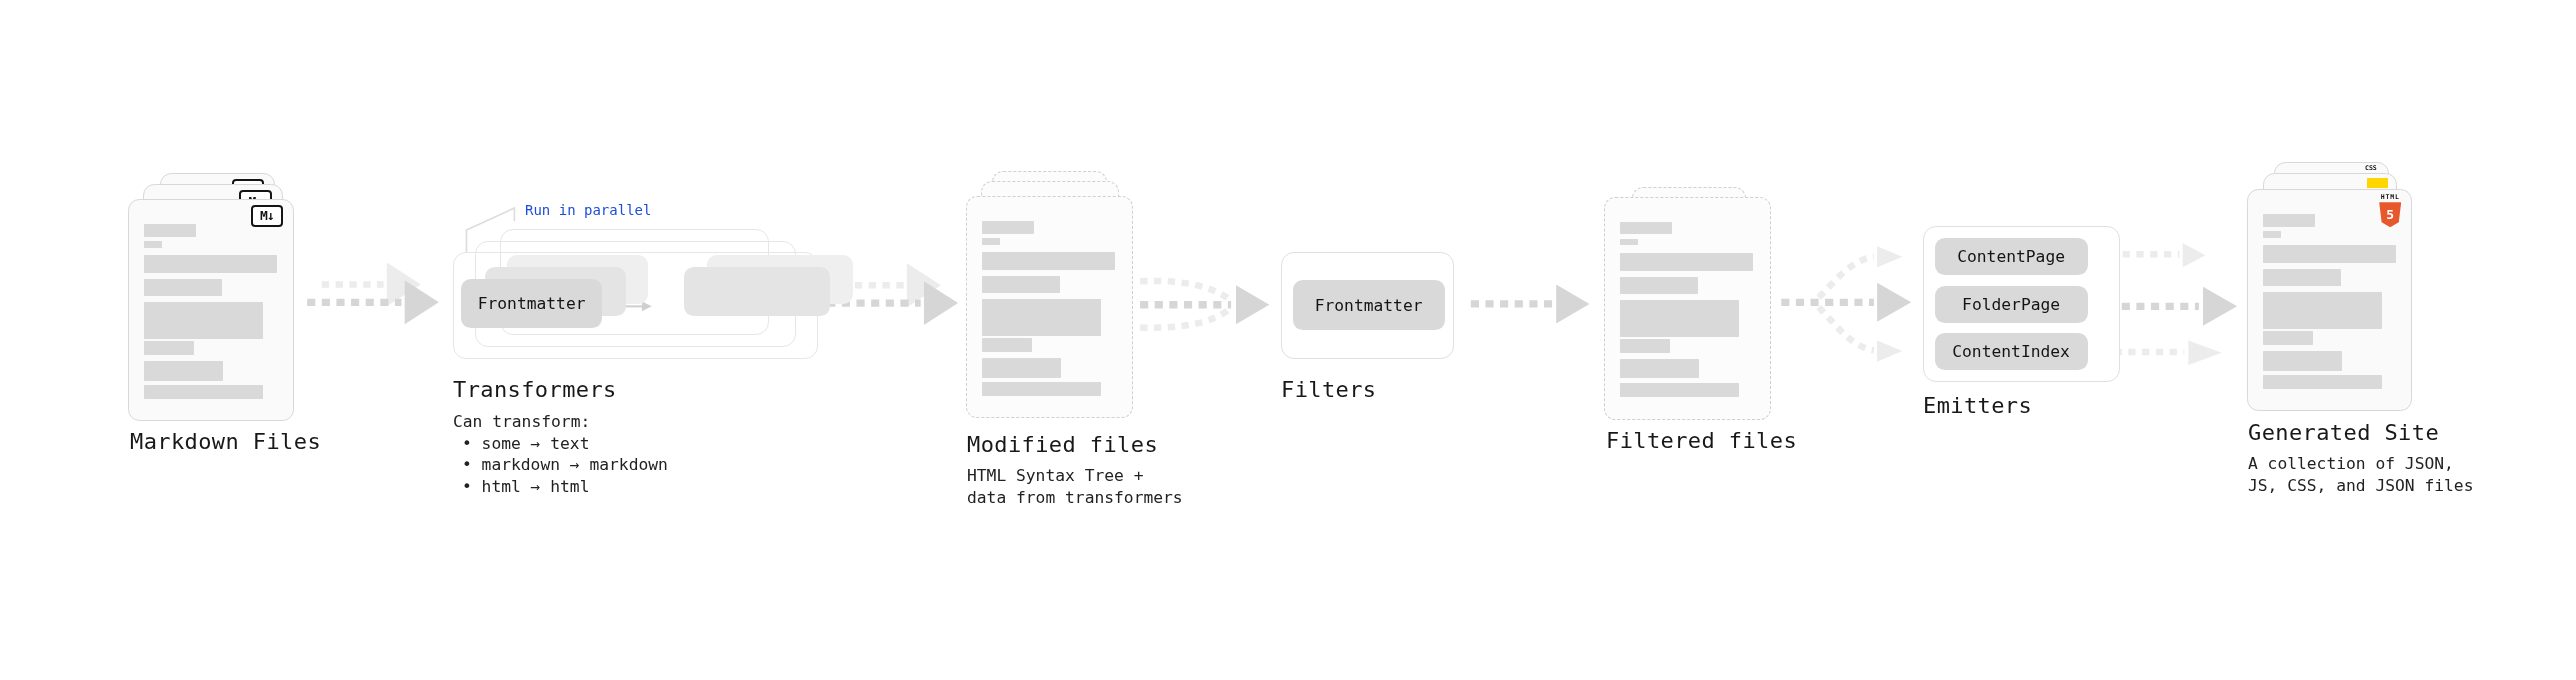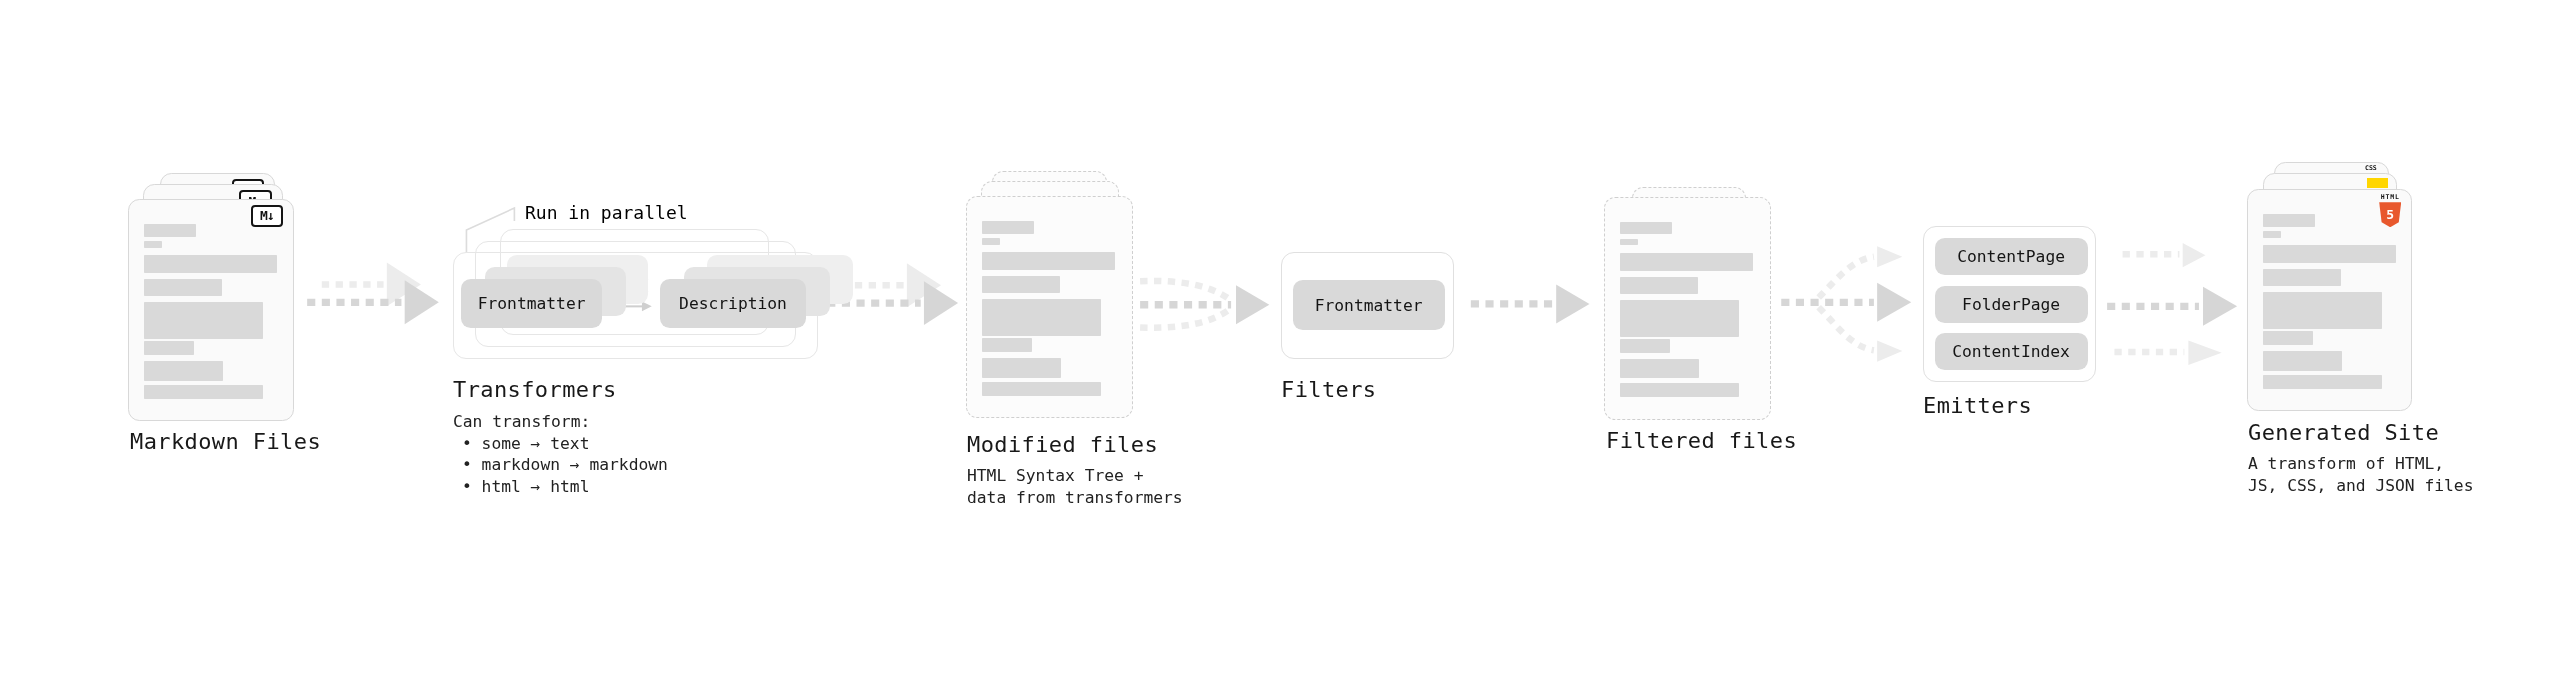--- a/index.html
+++ b/index.html
@@ -32,21 +32,21 @@
   .html5-shield span{color:#ffffff;font-weight:bold;font-size:13px;line-height:13px;}
 
   
   .t-box{position:absolute;border:1.6px solid #e6e6e6;border-radius:13px;background:transparent;box-sizing:border-box;}
   .proc-box{position:absolute;border:1.6px solid #e0e0e0;border-radius:13px;background:#ffffff;box-sizing:border-box;}
   .pill{position:absolute;background:#d9d9d9;border-radius:9.8px;display:flex;align-items:center;justify-content:center;
         font-size:16.3px;color:#141414;box-sizing:border-box;}
   .pill.ghost1{background:#e4e4e4;}
   .pill.ghost2{background:#efefef;}
 
-  .note{position:absolute;font-size:18px;color:#000000;white-space:nowrap;}
+  .note{position:absolute;font-size:14px;color:#1d4ed8;white-space:nowrap;}
   .title{position:absolute;font-size:22px;font-weight:500;color:#181818;white-space:nowrap;letter-spacing:0.4px;}
   .desc{position:absolute;font-size:16.3px;color:#222;line-height:21.5px;white-space:nowrap;}
   .desc .indent{padding-left:9px;}
 </style>
 </head>
 <body>
 
 <div class="canvas">
 
   <svg class="arrows" width="2576" height="681" viewBox="0 0 3170 838">
@@ -133,21 +133,20 @@
     <div class="t-box" style="left:47px;top:34px;width:269px;height:106px"></div>
     <div class="t-box" style="left:22px;top:46px;width:321px;height:106px"></div>
     <div class="t-box" style="left:0;top:57px;width:365px;height:107px"></div>
 
     <div class="pill ghost2" style="left:54px;top:60px;width:141px;height:49px"></div>
     <div class="pill ghost1" style="left:32px;top:72px;width:141px;height:49px"></div>
     <div class="pill" style="left:8.1px;top:84px;width:141px;height:49px">Frontmatter</div>
 
     <div class="pill ghost2" style="left:254px;top:60px;width:146px;height:49px"></div>
     <div class="pill ghost1" style="left:231px;top:72px;width:146px;height:49px"></div>
-    <div class="pill" style="left:207px;top:84px;width:146px;height:49px">Description</div>
   </div>
   <div class="layer title" style="left:453px;top:377px">Transformers</div>
   <div class="layer desc" style="left:453px;top:411px">
     <div>Can transform:</div>
     <div class="indent">• some → text</div>
     <div class="indent">• markdown → markdown</div>
     <div class="indent">• html → html</div>
   </div>
 
   <div class="layer stack" style="left:966px;top:171px;width:167px;height:247px">
@@ -183,21 +182,21 @@
         <div class="bar" style="left: 14.6px; top: 55px; width: 133px; height: 18px; background: rgb(217, 217, 217);"></div>
         <div class="bar" style="left: 14.6px; top: 79px; width: 78px; height: 17px; background: rgb(217, 217, 217);"></div>
         <div class="bar" style="left: 14.6px; top: 102px; width: 119px; height: 37px; background: rgb(217, 217, 217);"></div>
         <div class="bar" style="left: 14.6px; top: 141px; width: 50px; height: 14px; background: rgb(217, 217, 217);"></div>
         <div class="bar" style="left: 14.6px; top: 161px; width: 79px; height: 19.5px; background: rgb(217, 217, 217);"></div>
         <div class="bar" style="left: 14.6px; top: 185px; width: 119px; height: 14px; background: rgb(217, 217, 217);"></div>
       </div>
   </div>
   <div class="layer title" style="left:1606px;top:428px">Filtered files</div>
 
-  <div class="layer proc-box" style="left:1923px;top:226px;width:173px;height:156px">
+  <div class="layer proc-box" style="left:1923px;top:226px;width:197px;height:156px">
     <div class="pill" style="left:10.6px;top:11.4px;width:153px;height:37px">ContentPage</div>
     <div class="pill" style="left:10.6px;top:59px;width:153px;height:37px">FolderPage</div>
     <div class="pill" style="left:10.6px;top:106px;width:153px;height:37px">ContentIndex</div>
   </div>
   <div class="layer title" style="left:1923px;top:393px">Emitters</div>
 
   <div class="layer stack" style="left:2247px;top:162px;width:165px;height:316px">
     <div class="file-card" style="left:27px;top:0;width:115px;height:222px">
       <div class="css-badge">
         <span class="t">CSS</span>
@@ -219,18 +218,18 @@
         <div class="bar" style="left: 14.6px; top: 55px; width: 133px; height: 18px; background: rgb(217, 217, 217);"></div>
         <div class="bar" style="left: 14.6px; top: 79px; width: 78px; height: 17px; background: rgb(217, 217, 217);"></div>
         <div class="bar" style="left: 14.6px; top: 102px; width: 119px; height: 37px; background: rgb(217, 217, 217);"></div>
         <div class="bar" style="left: 14.6px; top: 141px; width: 50px; height: 14px; background: rgb(217, 217, 217);"></div>
         <div class="bar" style="left: 14.6px; top: 161px; width: 79px; height: 19.5px; background: rgb(217, 217, 217);"></div>
         <div class="bar" style="left: 14.6px; top: 185px; width: 119px; height: 14px; background: rgb(217, 217, 217);"></div>
       </div>
   </div>
   <div class="layer title" style="left:2248px;top:420px">Generated Site</div>
   <div class="layer desc" style="left:2248px;top:453px">
-    <div>A transform of HTML,</div>
+    <div>A collection of JSON,</div>
     <div>JS, CSS, and JSON files</div>
   </div>
 
 </div>
 
 
 </body></html>

